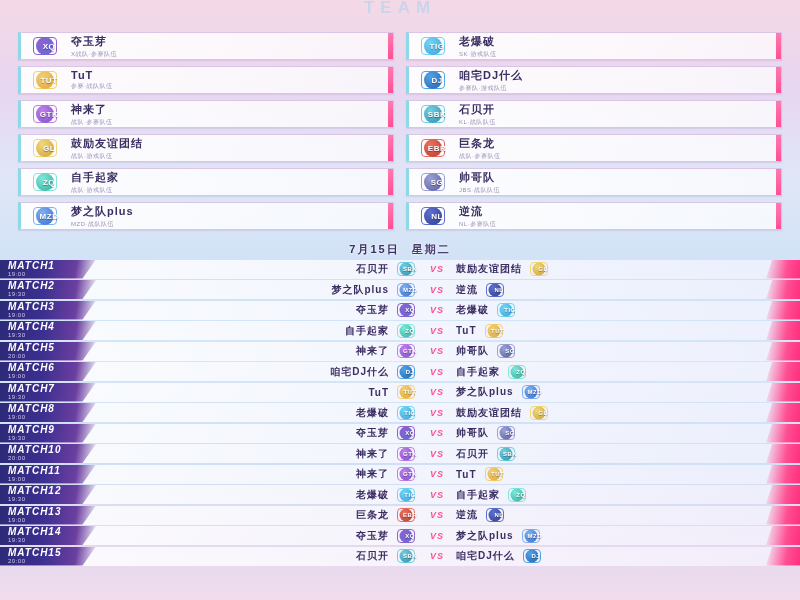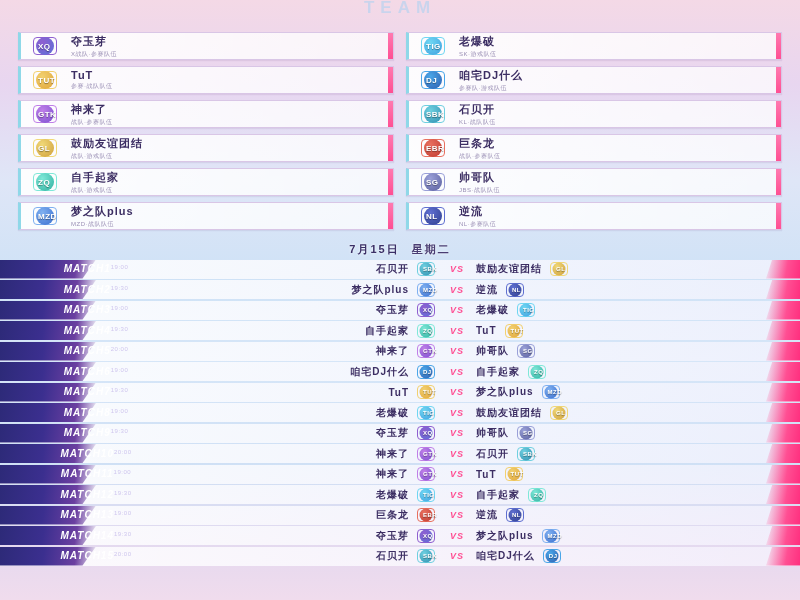--- a/index.html
+++ b/index.html
@@ -60,21 +60,21 @@
   .lg .core{
     position:absolute;left:50%;top:50%;transform:translate(-50%,-50%);
     width:18px;height:18px;border-radius:50%;
   }
   .lg .ring{
     position:absolute;left:50%;top:50%;transform:translate(-50%,-50%);
     width:22px;height:16px;border-radius:4px;border:1.5px solid rgba(255,255,255,.8);
   }
   .lg .mono{
     position:absolute;left:8px;right:0;top:50%;transform:translateY(-50%);
-    text-align:left;font-size:8px;font-weight:bold;color:#fff;
+    text-align:center;font-size:8px;font-weight:bold;color:#fff;
     text-shadow:0 1px 1px rgba(0,0,0,.4);letter-spacing:.5px;
   }
 
   
   .schedule{margin-top:10px;width:100%;}
   .daybar{
     height:18px;display:flex;align-items:center;justify-content:center;
     font-size:11px;font-weight:bold;color:#3b2f66;letter-spacing:2px;
     text-shadow:0 0 3px #fff;
   }
@@ -90,21 +90,21 @@
     background:linear-gradient(100deg,#2d2a78 0%,#3b2f8f 45%,#6b3fa0 78%,rgba(107,63,160,0) 100%);
     clip-path:polygon(0 0,100% 0,86% 100%,0 100%);
   }
   .match:after{
     content:"";position:absolute;right:0;top:0;bottom:0;width:34px;
     background:linear-gradient(100deg,rgba(255,79,147,0) 0%,#ff4f93 60%,#ff2e7e 100%);
     clip-path:polygon(18% 0,100% 0,100% 100%,0 100%);
   }
   .m-label{
     position:relative;z-index:3;width:96px;padding-left:8px;
-    display:flex;flex-direction:row;justify-content:center;margin-left:40px;
+    display:flex;flex-direction:column;justify-content:center;
   }
   .m-no{font-size:10px;font-weight:bold;color:#fff;font-style:italic;letter-spacing:1px;line-height:10px;}
   .m-time{font-size:6px;color:#cfc6ee;line-height:7px;letter-spacing:.5px;}
 
   .m-body{
     position:relative;z-index:3;flex:1;display:flex;align-items:center;
     justify-content:center;gap:6px;padding-right:30px;
   }
   .side{display:flex;align-items:center;gap:5px;width:250px;}
   .side.left{justify-content:flex-end;}

